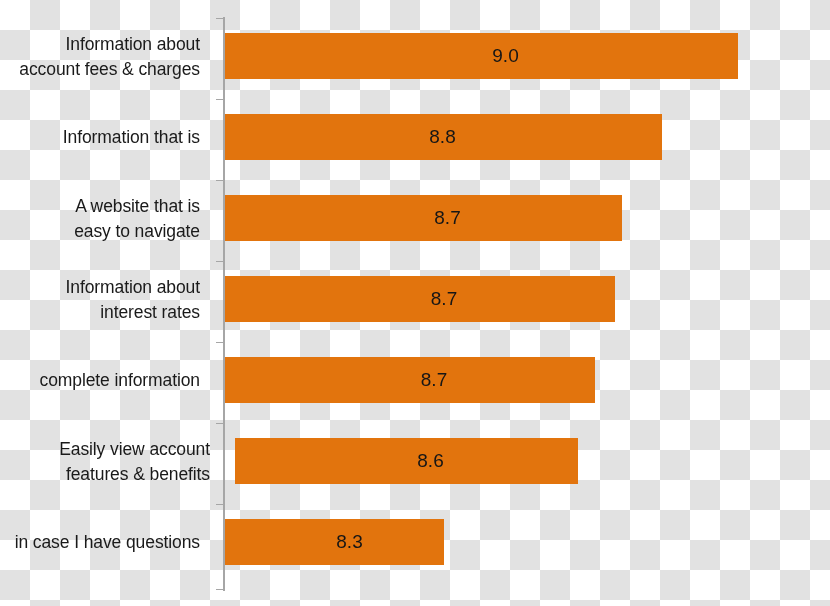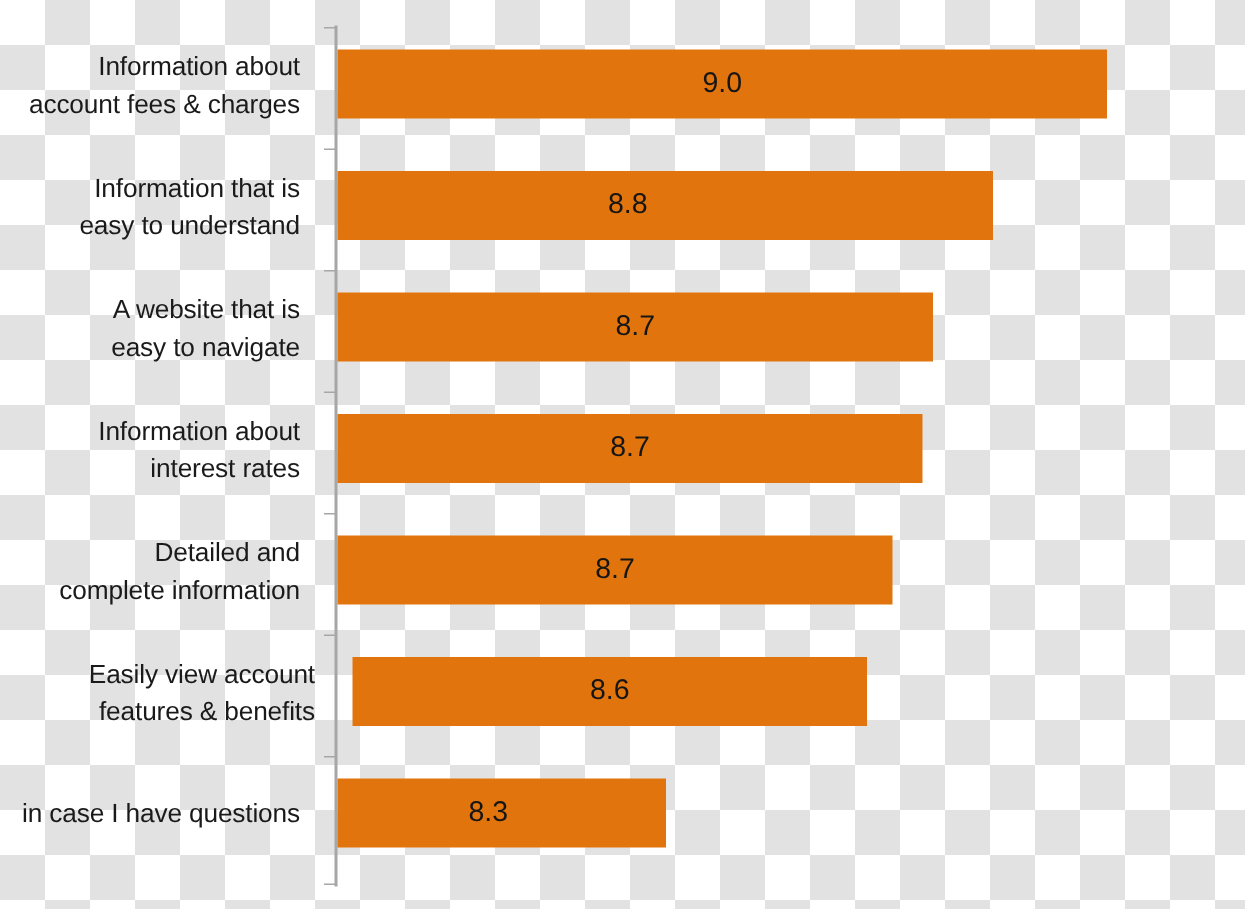--- a/index.html
+++ b/index.html
@@ -74,20 +74,21 @@
     line-height: 25px;
     letter-spacing: -0.1px;
   }
   .cat-label span { display: block; white-space: nowrap; }
 
   .bar-wrap {
     position: absolute;
     left: 225px;
     top: 17px;
     height: 46px;
+    padding-left: 16px;
   }
   .bar {
     position: absolute;
     left: 0;
     top: 0;
     height: 46px;
     background: #E2740D;
   }
   .bar-value {
     position: absolute;
@@ -124,21 +125,20 @@
       </div>
       <div class="bar-wrap" style="width:513px;">
         <div class="bar" style="width:513px;"></div>
         <div class="bar-value">9.0</div>
       </div>
     </div>
 
     <div class="cat-row" style="top:97px;">
       <div class="cat-label">
         <span>Information that is</span>
-        <span>easy to understand</span>
       </div>
       <div class="bar-wrap" style="width:387px;">
         <div class="bar" style="width:437px;"></div>
         <div class="bar-value">8.8</div>
       </div>
     </div>
 
     <div class="cat-row" style="top:178px;">
       <div class="cat-label">
         <span>A website that is</span>
@@ -156,21 +156,20 @@
         <span>interest rates</span>
       </div>
       <div class="bar-wrap" style="width:390px;">
         <div class="bar" style="width:390px;"></div>
         <div class="bar-value">8.7</div>
       </div>
     </div>
 
     <div class="cat-row" style="top:340px;">
       <div class="cat-label">
-        <span>Detailed and</span>
         <span>complete information</span>
       </div>
       <div class="bar-wrap" style="width:370px;">
         <div class="bar" style="width:370px;"></div>
         <div class="bar-value">8.7</div>
       </div>
     </div>
 
     <div class="cat-row" style="top:421px;margin-left:10px;">
       <div class="cat-label">

